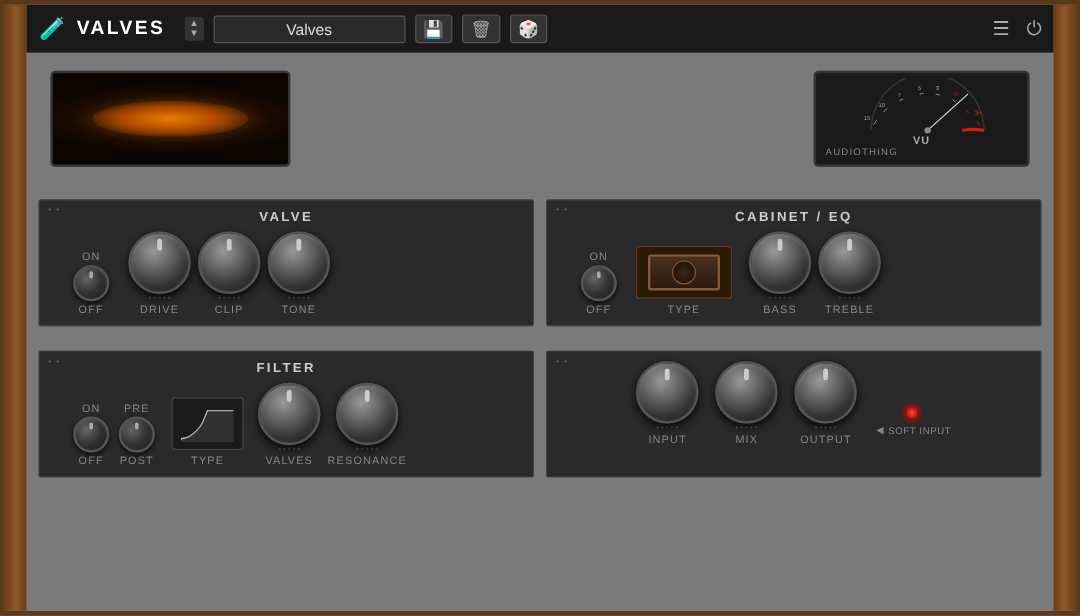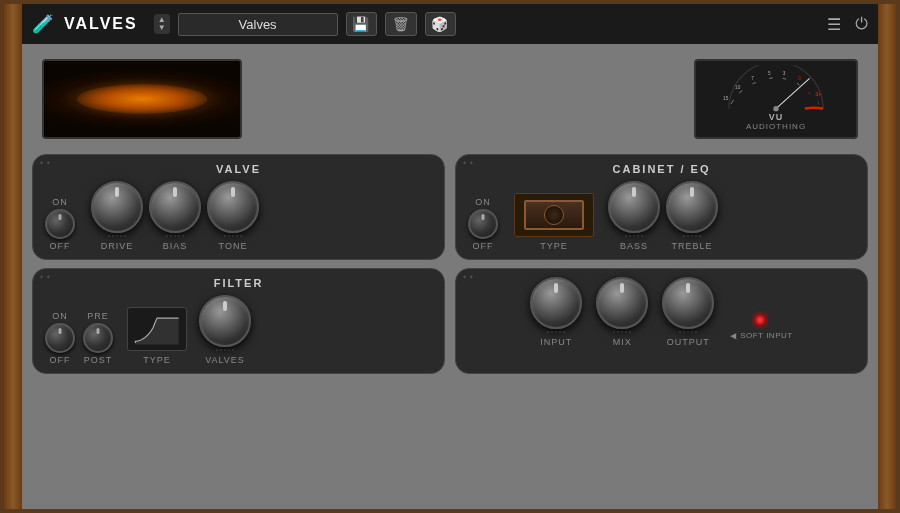--- a/index.html
+++ b/index.html
@@ -157,28 +157,27 @@
       width: 130px;
       height: 30px;
       background: radial-gradient(ellipse, #ff8c00 0%, #cc5500 40%, transparent 80%);
       border-radius: 50%;
       opacity: 0.8;
     }
 
     
     .vu-meter {
       margin-left: auto;
-      width: 164px;
+      width: 180px;
       height: 80px;
       background: #1a1a1a;
       border: 2px solid #333;
       border-radius: 4px;
       display: flex;
       flex-direction: column;
-      align-items: center;
       justify-content: flex-end;
       padding: 4px 8px 6px;
       position: relative;
     }
 
     .vu-arc {
       width: 170px;
       height: 60px;
       position: relative;
       overflow: hidden;
@@ -207,23 +206,24 @@
     .panels-row {
       display: flex;
       padding: 0 10px 8px;
       gap: 10px;
       flex-shrink: 0;
     }
 
     .panel {
       background: #2a2a2a;
       border: 1px solid #444;
-      border-radius: 14px;
-      padding: 8px 12px;
+      border-radius: 2px;
+      padding: 8px 28px;
       position: relative;
+      margin-top: 12px;
     }
 
     .panel-left { flex: 1; }
     .panel-right { flex: 1; }
 
     .panel-title {
       color: #cccccc;
       font-size: 11px;
       font-weight: bold;
       letter-spacing: 2px;
@@ -525,21 +525,21 @@
 
           <div class="knob-group">
             <div class="knob knob-lg"></div>
             <div class="knob-dots">
               <span class="dot"></span>
                 <span class="dot"></span>
                 <span class="dot"></span>
                 <span class="dot"></span>
                 <span class="dot"></span>
             </div>
-            <span class="knob-label">BIAS</span>
+            <span class="knob-label">CLIP</span>
           </div>
 
           <div class="knob-group">
             <div class="knob knob-lg"></div>
             <div class="knob-dots">
               <span class="dot"></span>
                 <span class="dot"></span>
                 <span class="dot"></span>
                 <span class="dot"></span>
                 <span class="dot"></span>
@@ -628,20 +628,31 @@
             <div class="knob-dots">
               <span class="dot"></span>
                 <span class="dot"></span>
                 <span class="dot"></span>
                 <span class="dot"></span>
                 <span class="dot"></span>
             </div>
             <span class="knob-label">VALVES</span>
           </div>
 
+          <div class="knob-group">
+            <div class="knob knob-lg"></div>
+            <div class="knob-dots">
+              <span class="dot"></span>
+                <span class="dot"></span>
+                <span class="dot"></span>
+                <span class="dot"></span>
+                <span class="dot"></span>
+            </div>
+            <span class="knob-label">RESONANCE</span>
+          </div>
         </div>
       </div>
 
       <div class="panel panel-right">
         <div class="panel-controls" style="align-items:flex-end; justify-content:center; gap:14px;">
 
           <div class="knob-group">
             <div class="knob knob-lg"></div>
             <div class="knob-dots">
               <span class="dot"></span>

